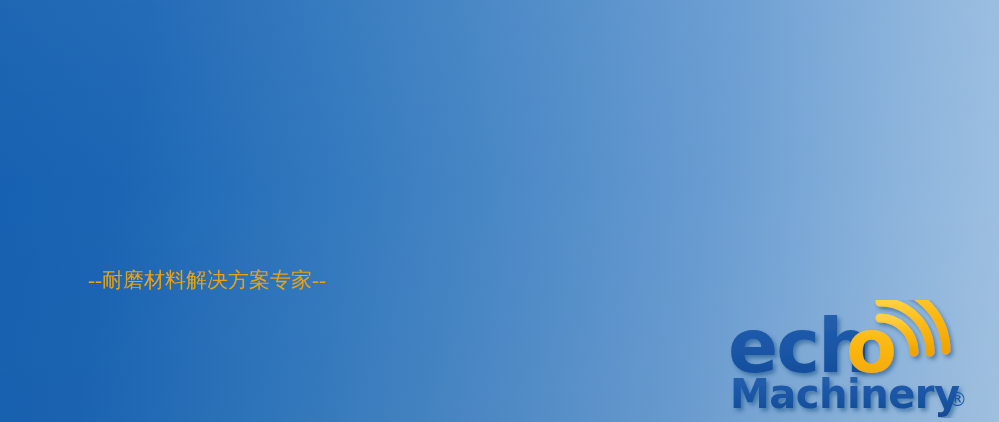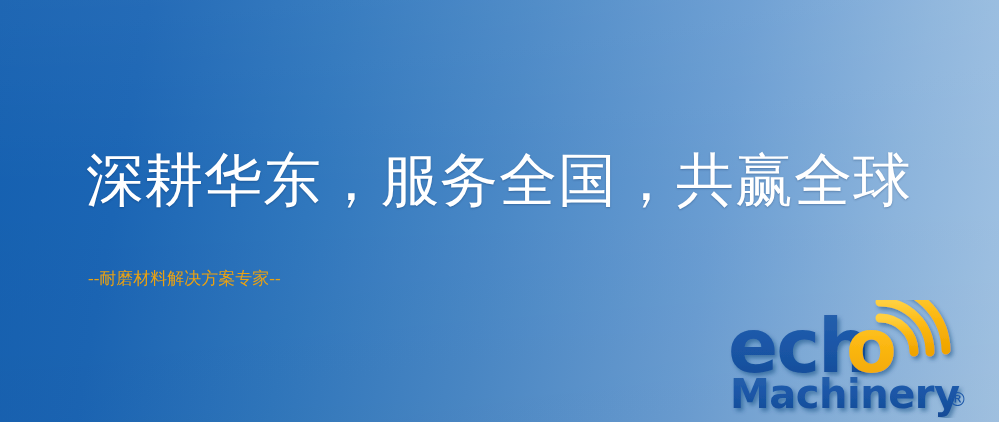--- a/index.html
+++ b/index.html
@@ -49,21 +49,21 @@
     white-space: nowrap;
     text-shadow: 0 1px 2px rgba(0, 30, 70, 0.28);
     z-index: 3;
   }
 
   .subtitle {
     position: absolute;
     left: 88px;
     top: 270px;
     font-family: "Liberation Serif", "DejaVu Serif", serif;
-    font-size: 17px;
+    font-size: 21px;
     line-height: 1.0;
     letter-spacing: 0px;
     color: #eba211;
     white-space: nowrap;
     z-index: 3;
   }
 
   
   .logo {
     position: absolute;
@@ -93,21 +93,20 @@
   .logo-reg {
     font-family: "DejaVu Sans", "Liberation Sans", sans-serif;
     font-size: 19px;
   }
 </style>
 </head>
 <body>
 
 <div id="banner">
 
-  <div class="headline">深耕华东，服务全国，共赢全球</div>
 
   <div class="subtitle">--耐磨材料解决方案专家--</div>
 
   <div class="logo">
     <svg viewBox="0 0 248 118" xmlns="http://www.w3.org/2000/svg" aria-hidden="true">
       <defs>
         <linearGradient id="blueGrad" x1="0" y1="0" x2="0" y2="1">
           <stop offset="0%" stop-color="#2a63ad"></stop>
           <stop offset="45%" stop-color="#1b57a8"></stop>
           <stop offset="100%" stop-color="#154b96"></stop>

